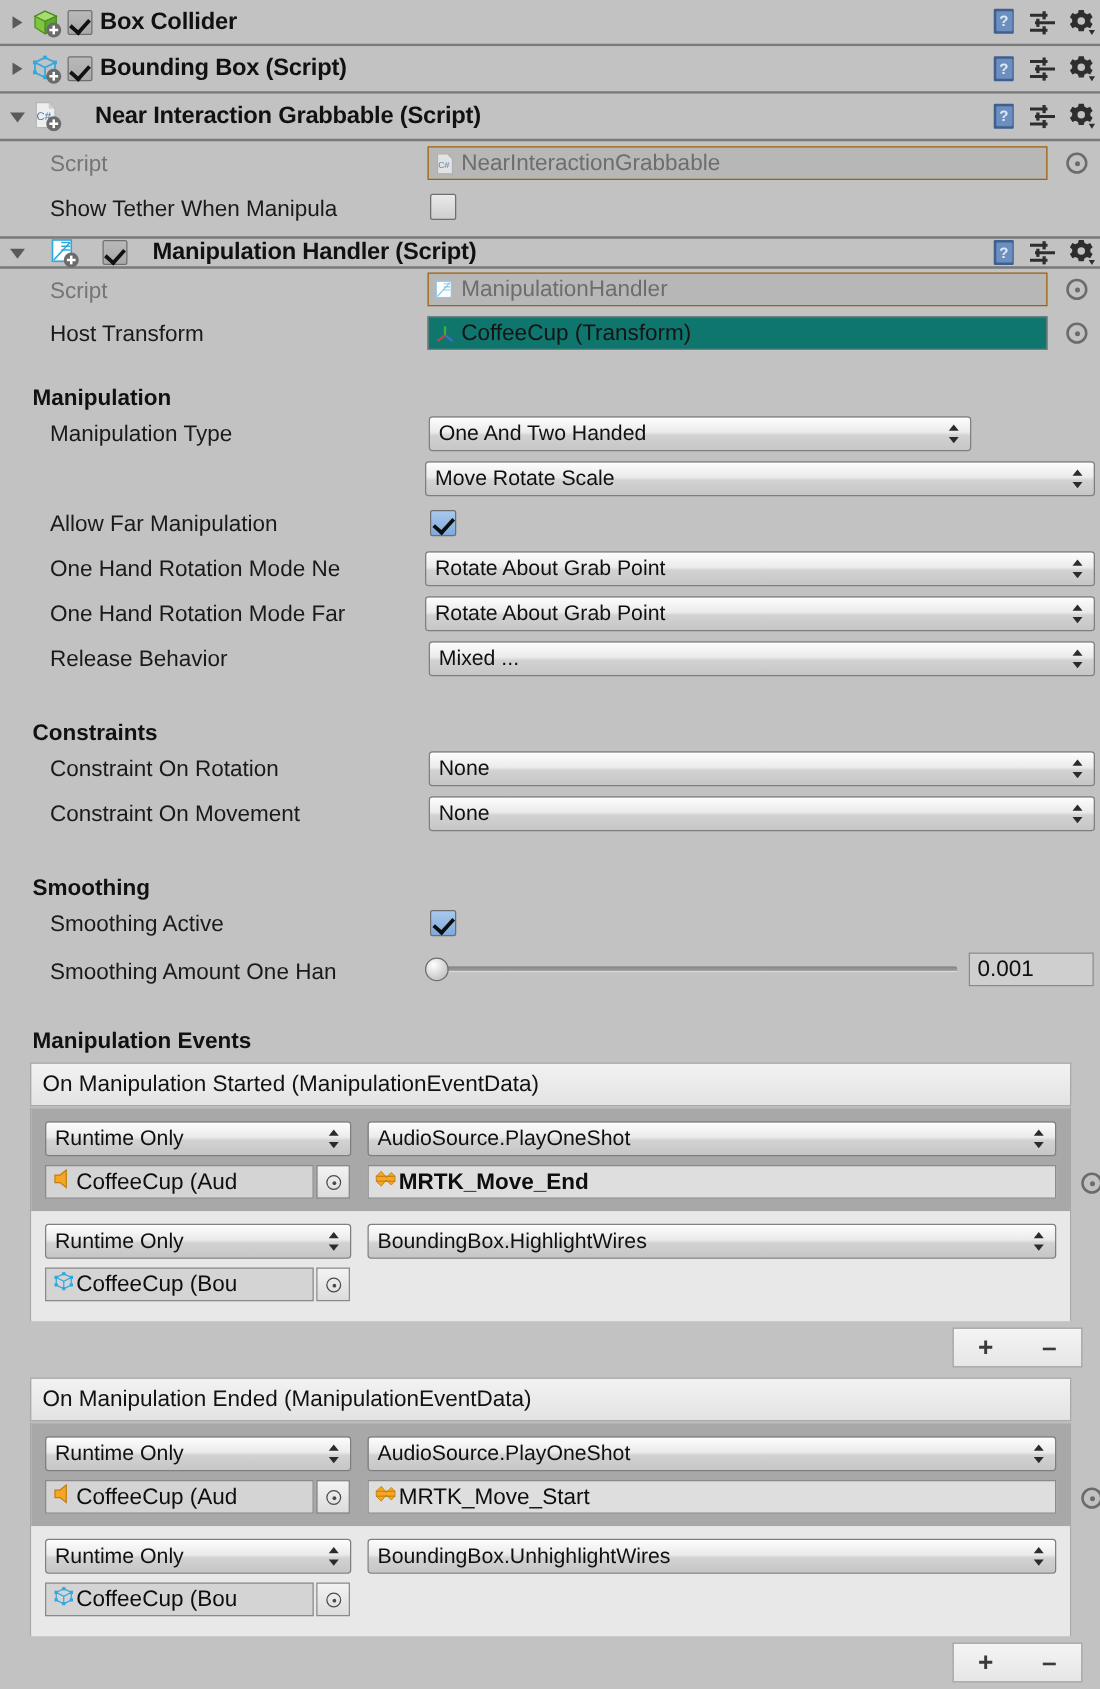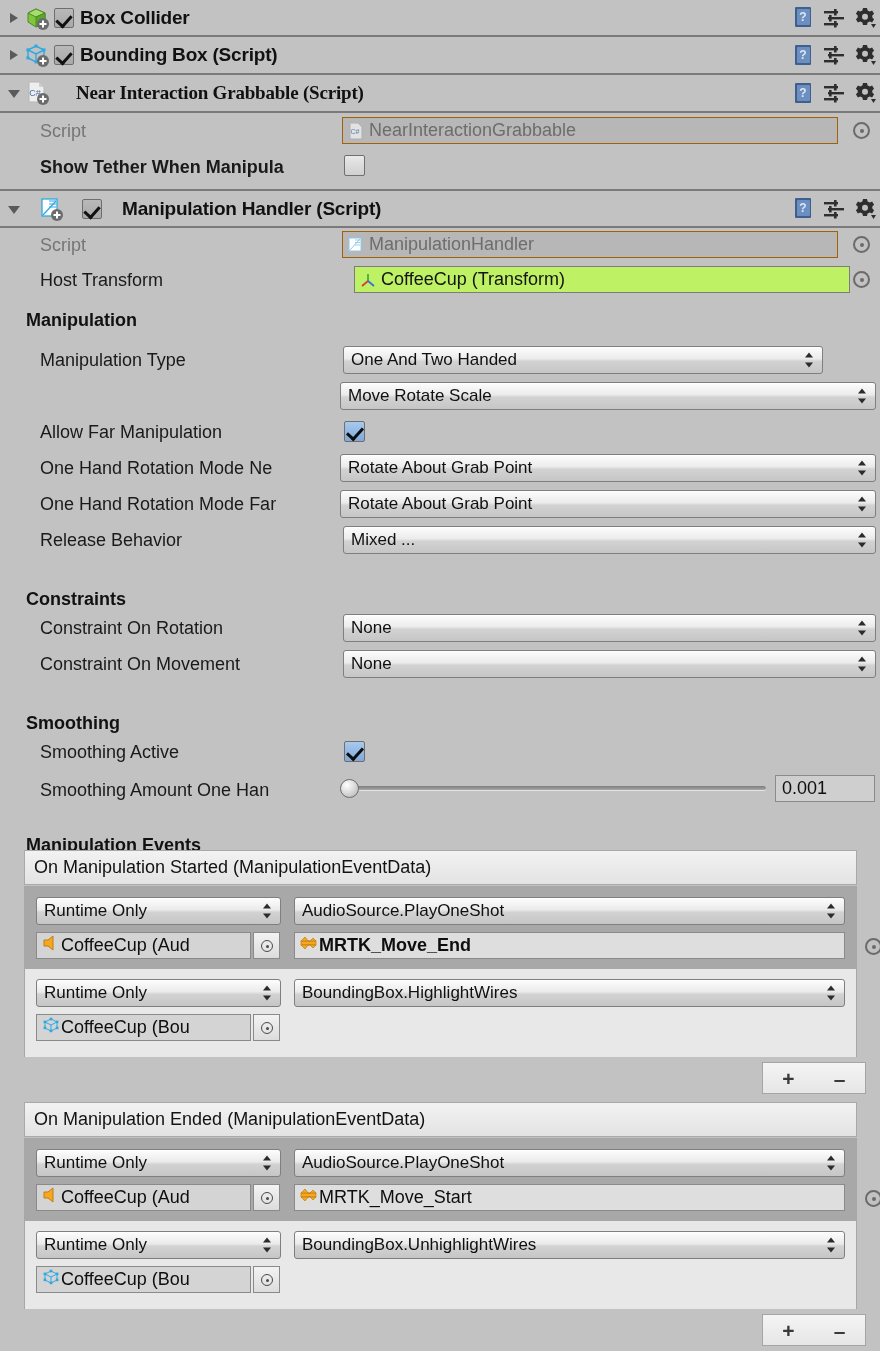--- a/index.html
+++ b/index.html
@@ -36,21 +36,21 @@
     content: ""; position: absolute; left: 2px; top: 5px;
     border-top: 8px solid #5a5a5a;
     border-left: 6px solid transparent;
     border-right: 6px solid transparent;
   }
   .comp-icon { width: 26px; height: 26px; flex: 0 0 26px; margin-right: 4px; position: relative; }
   .comp-title {
     font-size: 19px; font-weight: bold; color: #111;
     letter-spacing: -0.2px; white-space: nowrap;
   }
-  .comp-title.indent { margin-left: 22px; font-family: Liberation Serif, serif; }
+  .comp-title.indent { margin-left: 22px; }
 
   
   .hdr-check {
     width: 20px; height: 20px; flex: 0 0 20px;
     margin-right: 6px;
     background: linear-gradient(#b9b9b9,#a9a9a9);
     border: 1px solid #6e6e6e;
     border-radius: 2px;
     position: relative;
   }
@@ -83,21 +83,21 @@
     position: absolute;
     height: 27px;
     background: #b7b7b7;
     border: 1px solid #a16207;
     display: flex; align-items: center;
     padding-left: 4px;
     font-size: 18px;
     color: #6d6d6d;
     overflow: hidden; white-space: nowrap;
   }
-  .objfield.active { background: #bef264; color: #141414; border-color: #7c7c7c; margin-left: 12px; }
+  .objfield.active { background: #0f766e; color: #141414; border-color: #7c7c7c; }
   .objfield .ofi { flex: 0 0 auto; margin-right: 4px; display: flex; align-items: center; }
 
   .circle-pick {
     position: absolute; width: 17px; height: 17px;
     border-radius: 50%;
     border: 2px solid #6b6b6b;
   }
   .circle-pick::after {
     content: ""; position: absolute; left: 4.5px; top: 4.5px;
     width: 4px; height: 4px; border-radius: 50%; background: #6b6b6b;
@@ -350,26 +350,26 @@
       <svg width="18" height="18" viewBox="0 0 18 18">
           <path d="M3 1h8l4 4v12H3z" fill="#e2e2e2" stroke="#b0b0b0"></path>
           <text x="8" y="12" font-size="7" fill="#5c7fb5" text-anchor="middle" font-family="Liberation Sans">C#</text>
         </svg>
     </span>
     <span>NearInteractionGrabbable</span>
   </div>
   <span class="circle-pick" style="left:853px;top:9px;"></span>
 </div>
 
-<div class="row" style="height:36px;font-weight:bold;">
+<div class="row" style="height:36px;">
   <span class="lbl lbl-clip" style="max-width:318px;">Show Tether When Manipula</span>
   <div class="cbx" style="left:344px;top:6px;"></div>
 </div>
 
-<div class="comp-header" style="height:39px;margin-top:4px;border-top:2px solid #7a7a7a;gap:14px;">
+<div class="comp-header" style="height:26px;margin-top:4px;border-top:2px solid #7a7a7a;gap:14px;">
   <div class="foldout open"></div>
   <div class="comp-icon">
     <svg width="26" height="26" viewBox="0 0 26 26">
       <rect x="4" y="3" width="15" height="17" fill="#ffffff" stroke="#2fa8e0" stroke-width="1.3"></rect>
       <path d="M5 19L18 5" stroke="#2fa8e0" stroke-width="1.3"></path>
       <path d="M11 5h7M11 8h7M11 11h7" stroke="#2fa8e0" stroke-width="1.1"></path>
       <circle cx="19" cy="19" r="6" fill="#6b6b6b"></circle>
       <rect x="18" y="15.5" width="2" height="7" fill="#fff"></rect>
       <rect x="15.5" y="18" width="7" height="2" fill="#fff"></rect>
     </svg>
@@ -427,27 +427,27 @@
         <path d="M9 10V3" stroke="#3fae3f" stroke-width="1.8"></path>
         <path d="M9 10L3 15" stroke="#d04040" stroke-width="1.8"></path>
         <path d="M9 10l6 5" stroke="#3f6ed0" stroke-width="1.8"></path>
       </svg>
     </span>
     <span>CoffeeCup (Transform)</span>
   </div>
   <span class="circle-pick" style="left:853px;top:9px;"></span>
 </div>
 
-<div class="row" style="height:44px;">
+<div class="row" style="height:44px;align-items:flex-end;">
   <span class="section-title">Manipulation</span>
 </div>
 
 <div class="row">
   <span class="lbl lbl-clip" style="max-width:320px;">Manipulation Type</span>
-  <div class="dd" style="left:343px;top:4px;width:480px;">
+  <div class="dd" style="left:343px;top:4px;width:434px;">
     <span>One And Two Handed</span>
     <span class="arrows"></span>
   </div>
 </div>
 
 <div class="row">
   <div class="dd" style="left:340px;top:4px;width:536px;">
     <span>Move Rotate Scale</span>
     <span class="arrows"></span>
   </div>

